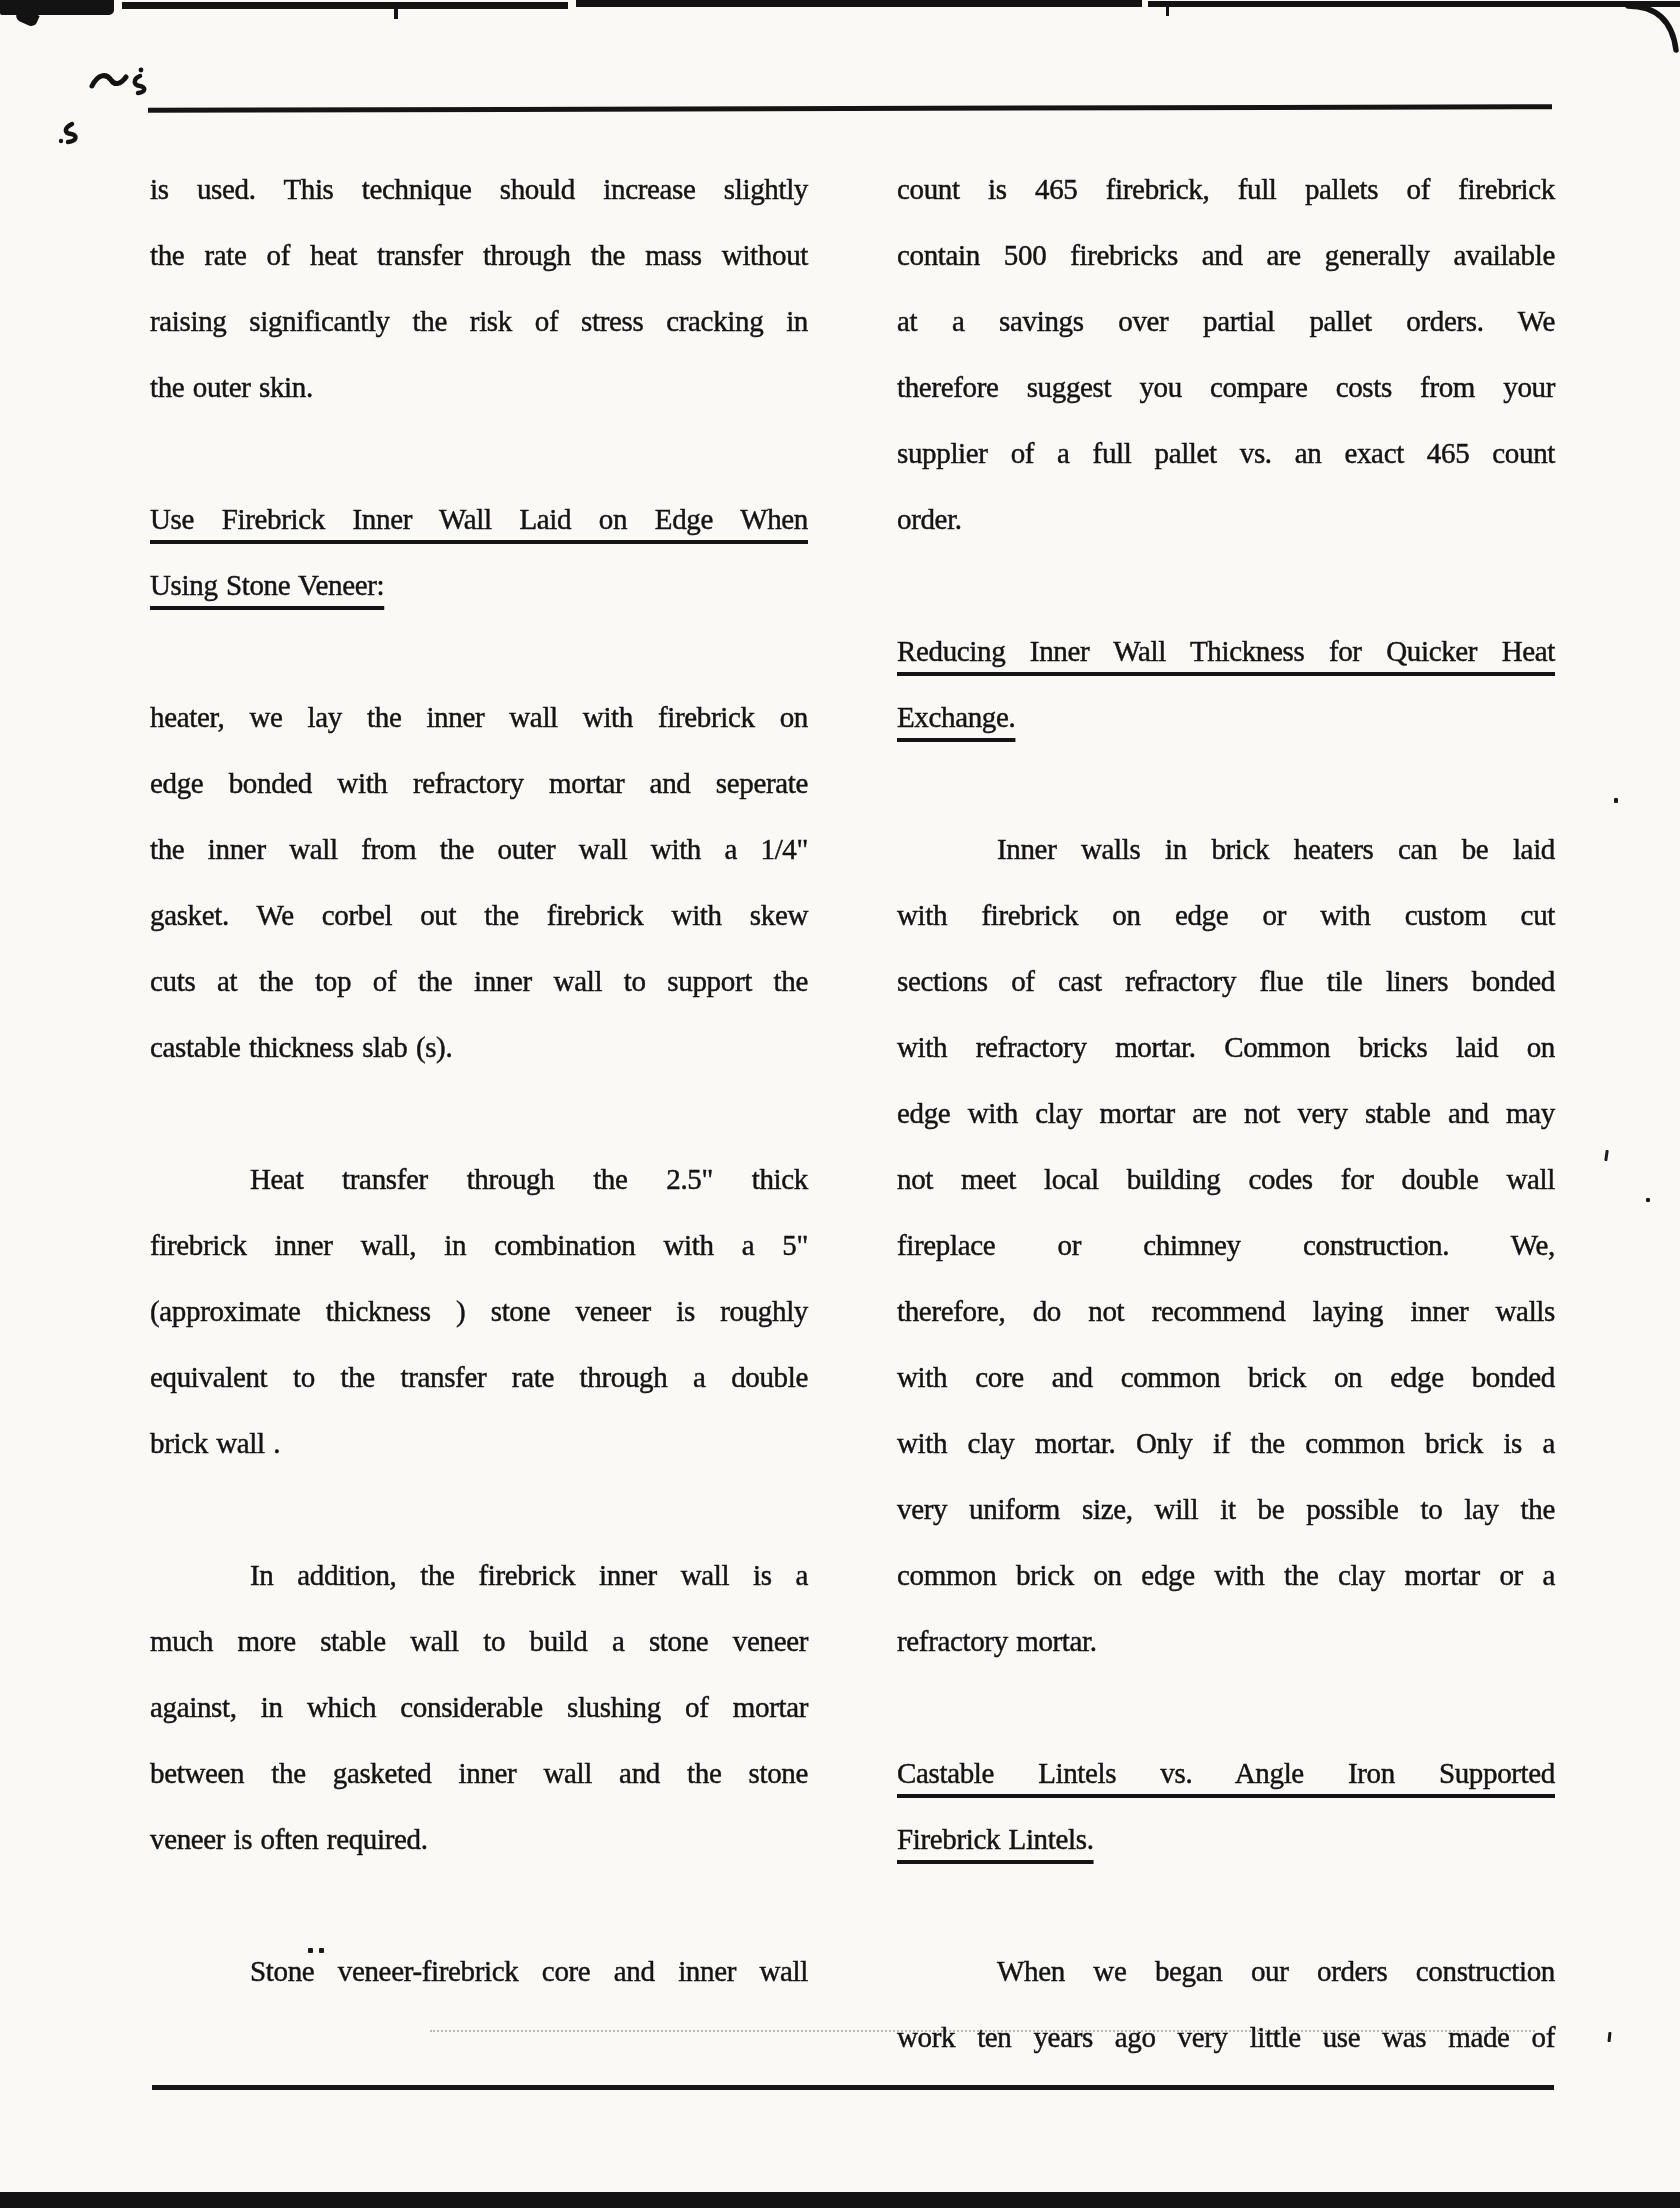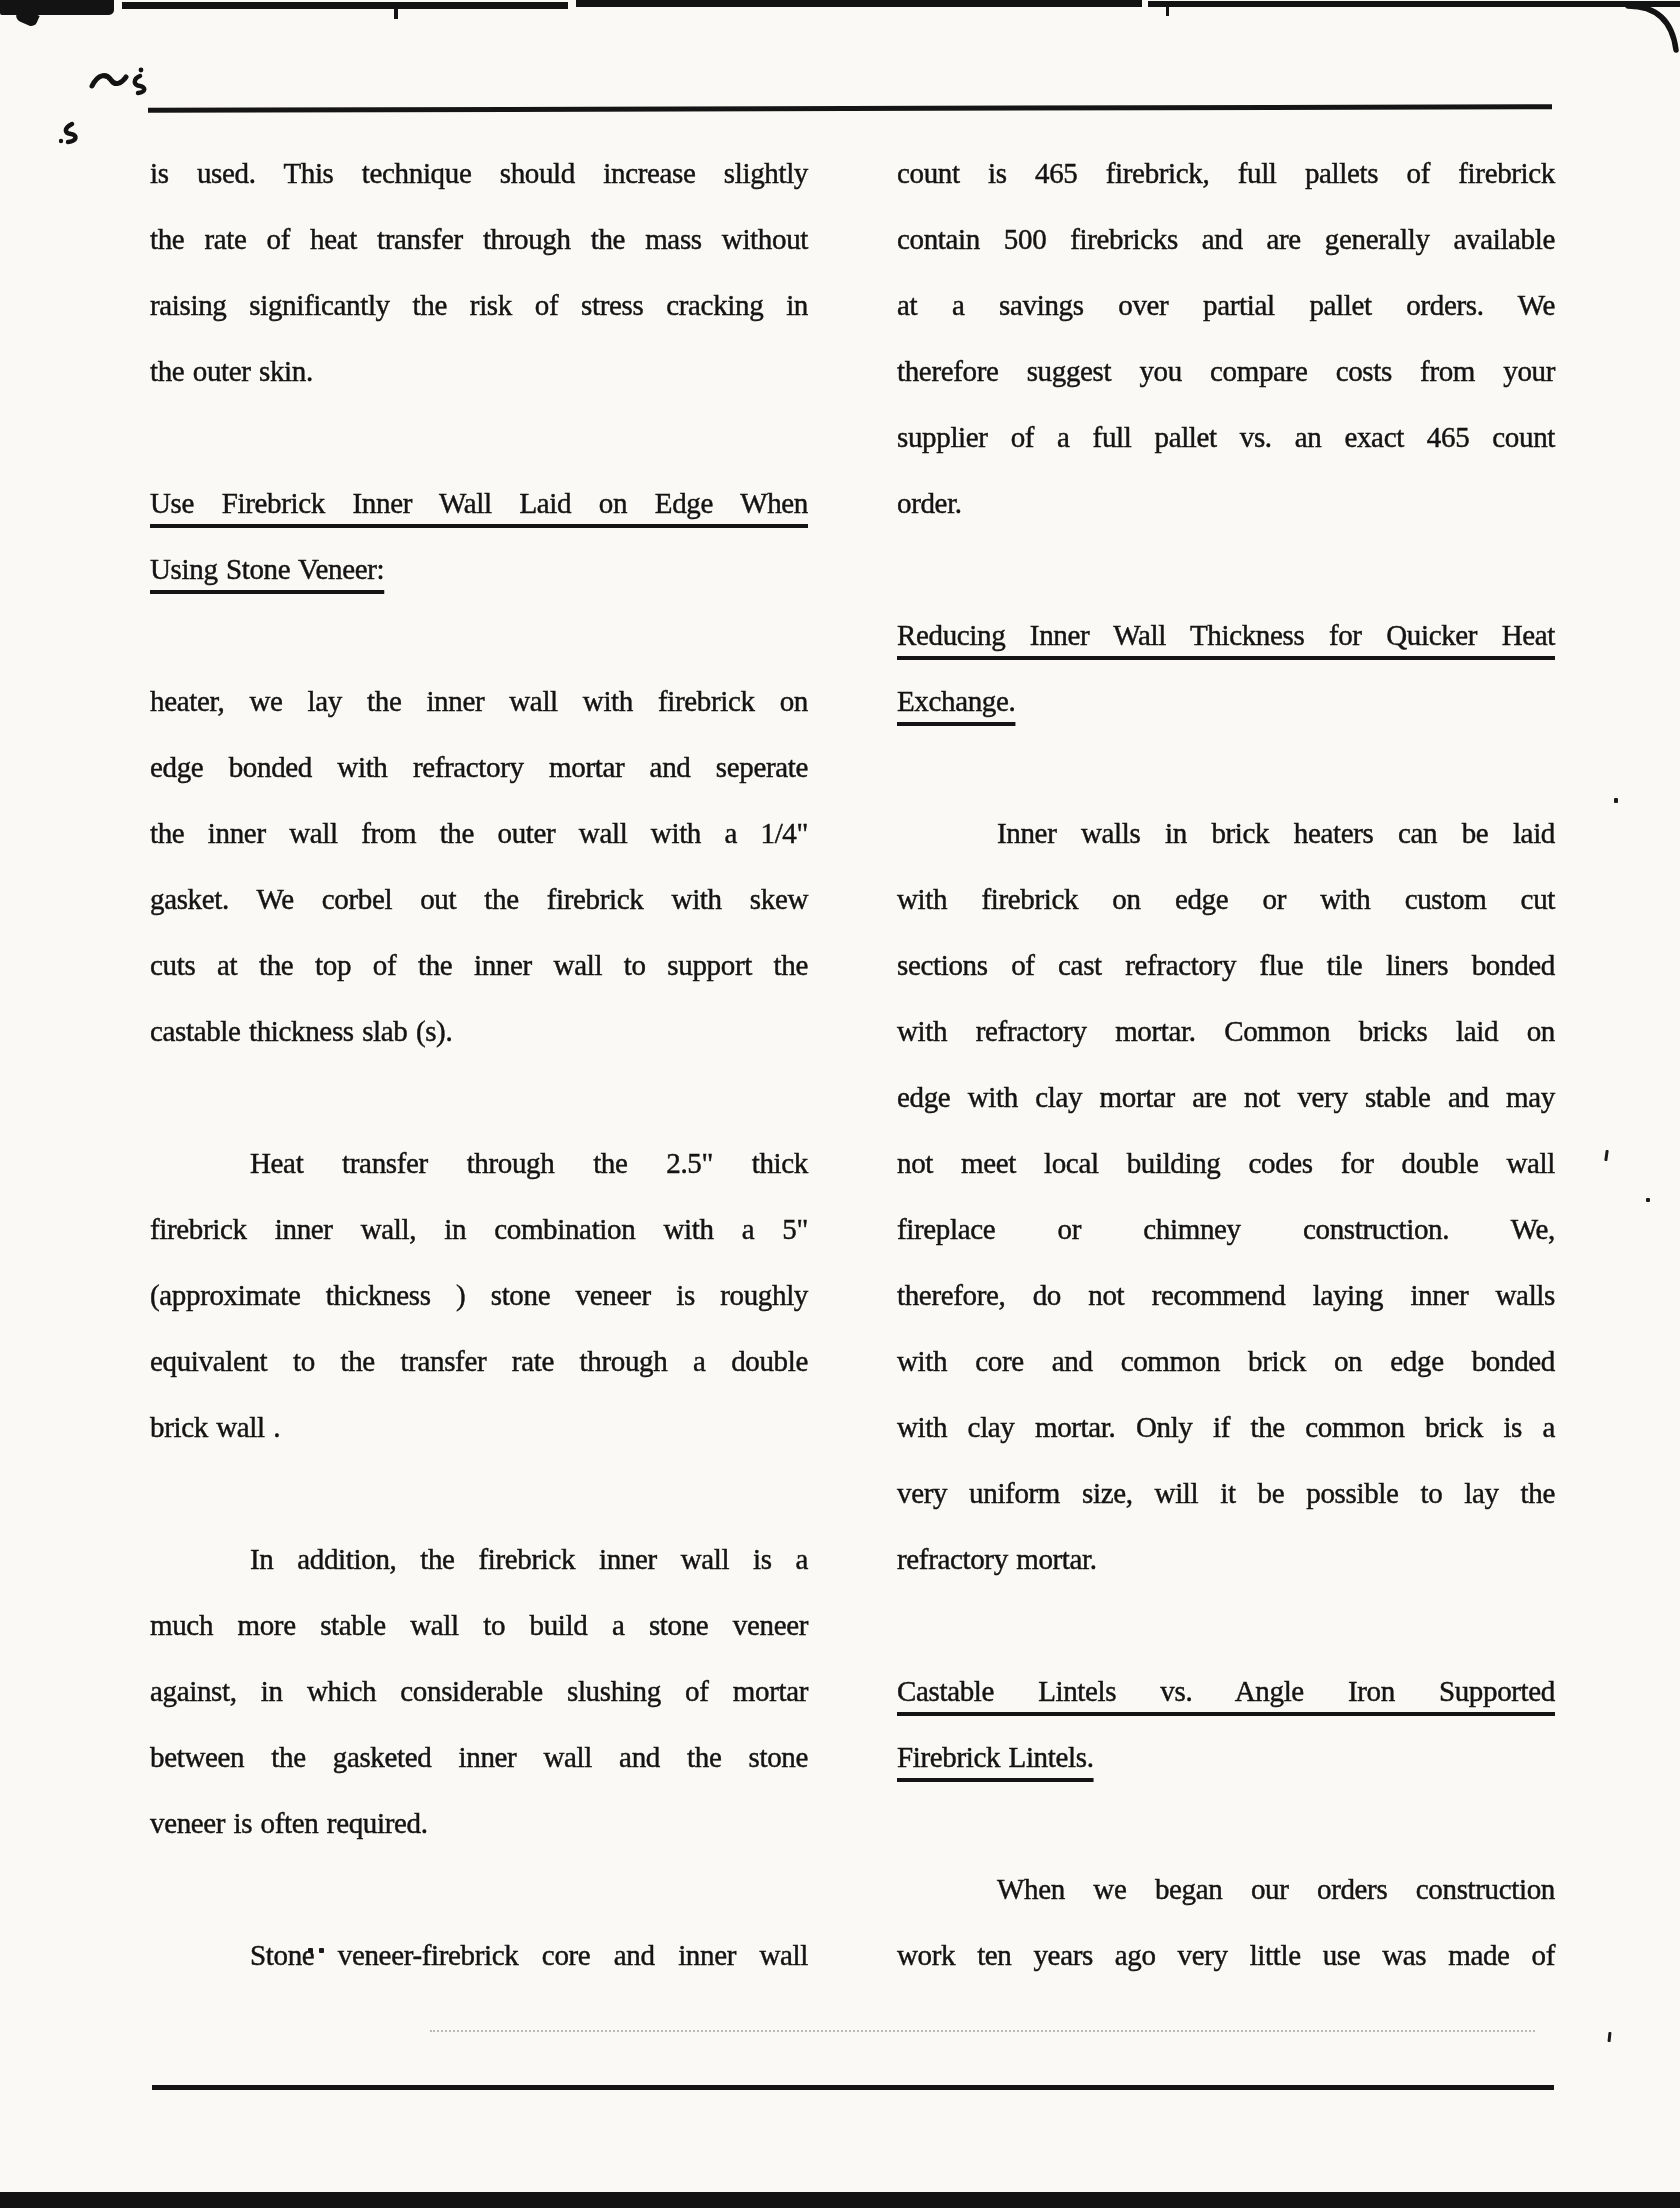--- a/index.html
+++ b/index.html
@@ -4,21 +4,21 @@
 <style>
   html,body{margin:0;padding:0;background:#e8e6e1;}
   .page{
     position:relative;
     width:1680px;height:2208px;
     background:#faf9f5;
     font-family:"Liberation Serif", serif;
     color:#141414;
     overflow:hidden;
   }
-  .col{position:absolute;top:140px;width:658px;}
+  .col{position:absolute;top:156px;width:658px;}
   .col-left{left:150px;}
   .col-right{left:897px;}
   .ln{
     height:66px;line-height:66px;
     font-size:29px;letter-spacing:-0.35px;word-spacing:1.5px;
     text-align:justify;text-align-last:left;
     -webkit-text-stroke:0.45px #141414;
   }
   .ln.j{text-align-last:justify;}
   .ln.i{padding-left:100px;}
@@ -103,20 +103,21 @@
       <div class="ln j">with firebrick on edge or with custom cut</div>
       <div class="ln j">sections of cast refractory flue tile liners bonded</div>
       <div class="ln j">with refractory mortar.  Common bricks laid on</div>
       <div class="ln j">edge with clay mortar are not very stable and may</div>
       <div class="ln j">not meet local building codes for double wall</div>
       <div class="ln j">fireplace or chimney construction.  We,</div>
       <div class="ln j">therefore, do not recommend laying inner walls</div>
       <div class="ln j">with core and common brick on edge bonded</div>
       <div class="ln j">with clay mortar.  Only if the common brick is a</div>
       <div class="ln j">very uniform size, will it be possible to lay the</div>
+      <div class="ln j">common brick on edge with the clay mortar or a</div>
       <div class="ln">refractory mortar.</div>
       <div class="ln"></div>
       <div class="ln j u">Castable Lintels  vs.  Angle Iron Supported</div>
       <div class="ln u">Firebrick Lintels.</div>
       <div class="ln"></div>
       <div class="ln j i">When we began our orders construction</div>
       <div class="ln j">work ten years ago very little use was made of</div>
     </div>
 
   <div class="speck" style="left:308px;top:1948px;width:5px;height:5px;"></div>

